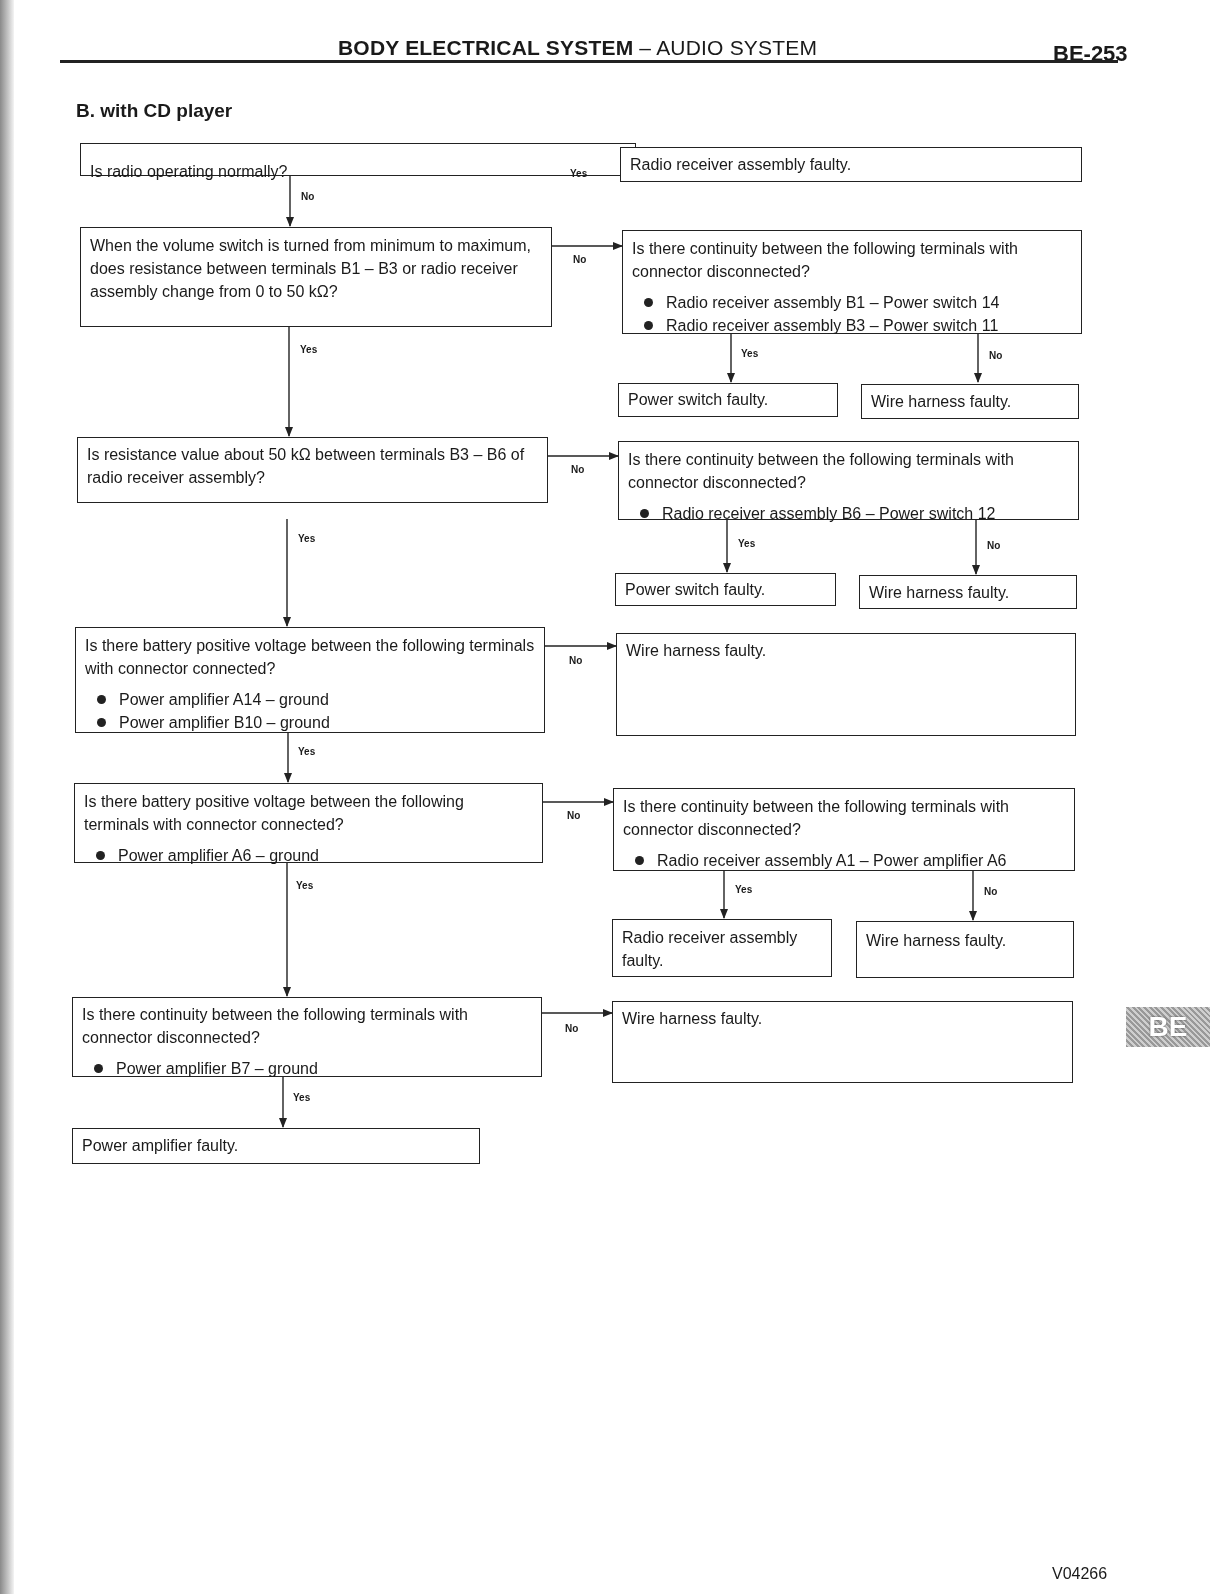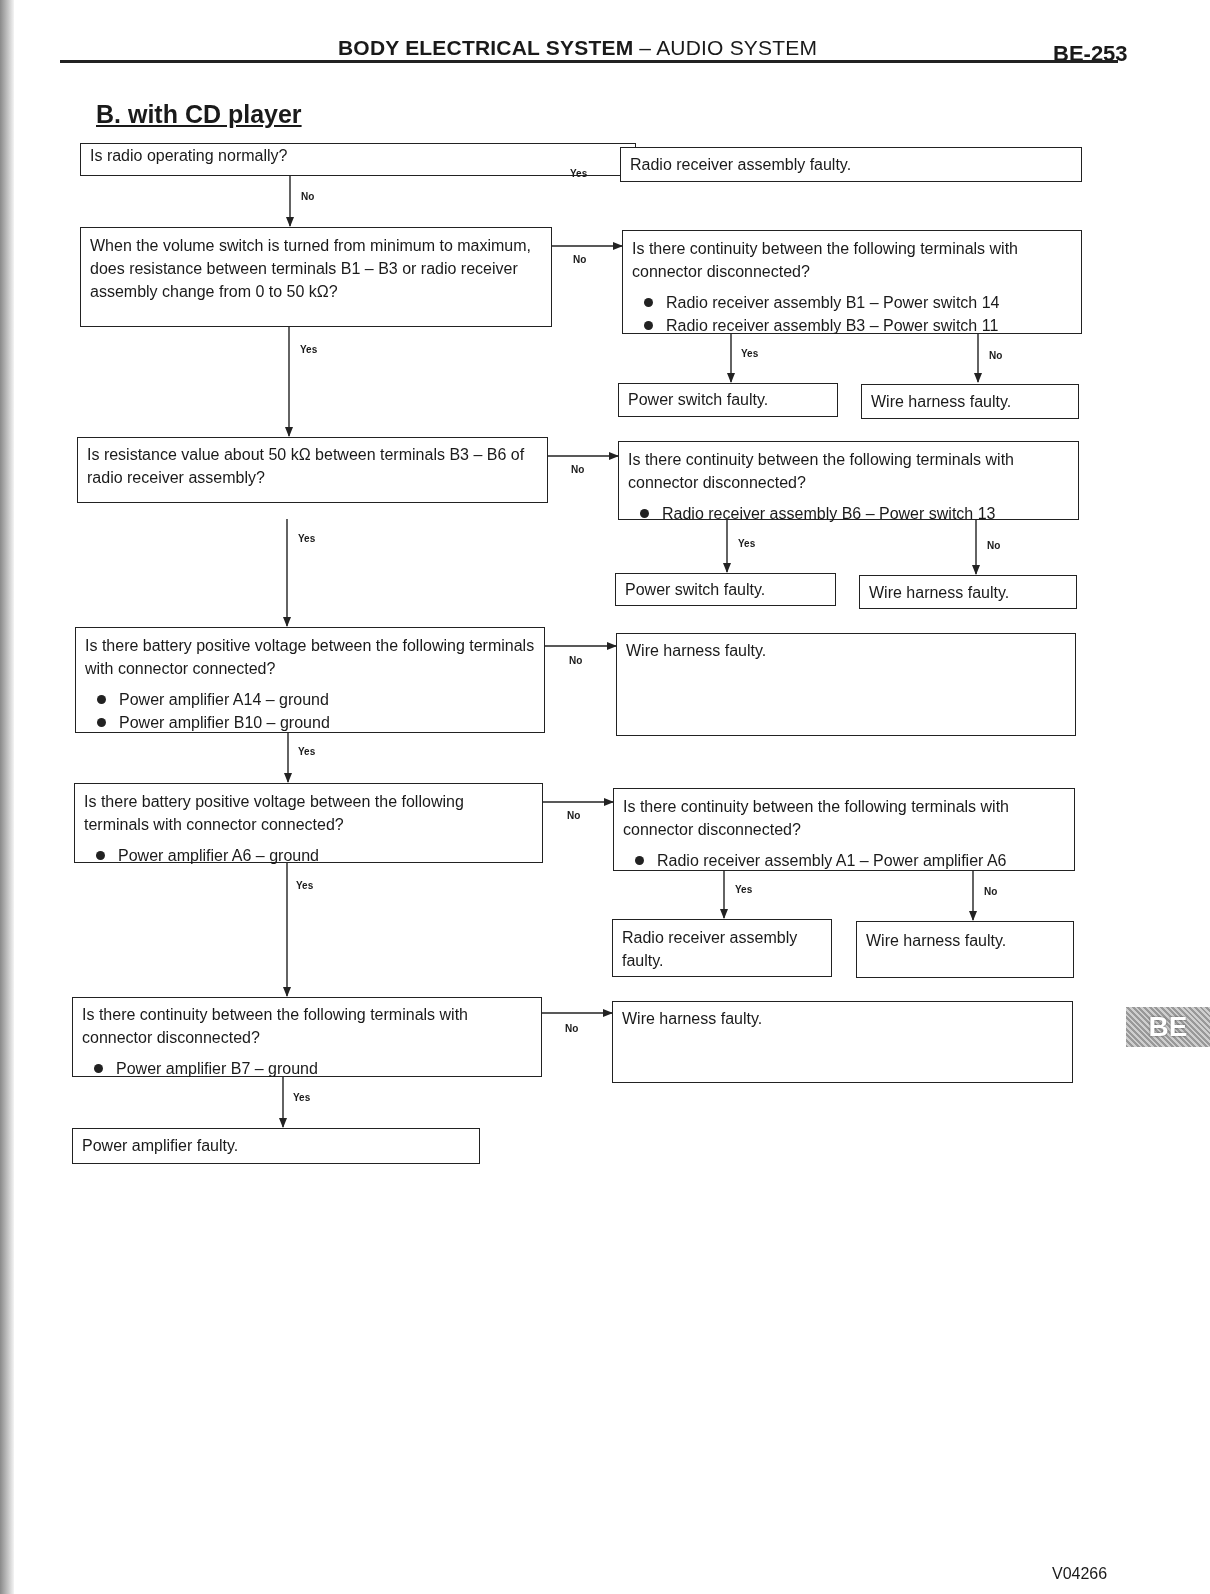--- a/index.html
+++ b/index.html
@@ -4,21 +4,21 @@
 <style>
   html,body{margin:0;padding:0;}
   body{width:1210px;height:1594px;position:relative;background:#ffffff;overflow:hidden;
        font-family:"Liberation Sans",sans-serif;color:#1a1a1a;}
   .margin-shadow{position:absolute;left:0;top:0;width:14px;height:1594px;
        background:linear-gradient(to right,#8a8a8a,#c8c8c8 60%,#f4f4f4);}
   .page-title{position:absolute;left:338px;top:36px;font-size:21px;font-weight:bold;letter-spacing:0.2px;}
   .page-title .sub{font-weight:normal;}
   .page-num{position:absolute;left:1053px;top:26px;font-size:22px;font-weight:bold;margin-top:15px;}
   .rule{position:absolute;left:60px;top:60px;width:1058px;height:3px;background:#222;}
-  .section-title{position:absolute;left:96px;top:100px;font-size:25px;font-weight:bold;text-decoration:underline;}
+  .section-title{position:absolute;left:76px;top:100px;font-size:19px;font-weight:bold;}
   .box{position:absolute;border:1.6px solid #222;box-sizing:border-box;background:#fff;
        font-size:16px;line-height:23px;padding:4px 9px;}
   .box ul{list-style:none;margin:8px;padding:0;}
   .box li{position:relative;padding-left:26px;}
   .box li .bullet{position:absolute;left:4px;top:7px;width:9px;height:9px;border-radius:50%;background:#222;}
   .lbl{position:absolute;font-size:10px;font-weight:bold;}
   svg.lines{position:absolute;left:0;top:0;}
   .tab-be{position:absolute;left:1126px;top:1007px;width:84px;height:40px;
        background:repeating-linear-gradient(45deg,#999 0 2px,#cfcfcf 2px 4px);
        color:#fff;font-size:28px;font-weight:bold;line-height:40px;text-align:center;
@@ -74,21 +74,21 @@
     <line x1="973" y1="870" x2="973" y2="920" marker-end="url(#ah)"></line>
 
     <line x1="287" y1="863" x2="287" y2="996" marker-end="url(#ah)"></line>
 
     <line x1="541" y1="1013" x2="612" y2="1013" marker-end="url(#ah)"></line>
 
     <line x1="283" y1="1077" x2="283" y2="1127" marker-end="url(#ah)"></line>
   </g>
 </svg>
 
-<div class="box" style="left:80px;top:143px;width:556px;height:33px;padding-top:0;">
+<div class="box" style="left:80px;top:143px;width:556px;height:33px;padding-top:16px;">
   <span>Is radio operating normally?</span>
 </div>
 <div class="lbl" style="left:570px;top:168px;">Yes</div>
 <div class="box" style="left:620px;top:147px;width:462px;height:35px;padding-top:5px;">
   <span>Radio receiver assembly faulty.</span>
 </div>
 <div class="lbl" style="left:301px;top:191px;">No</div>
 
 <div class="box" style="left:80px;top:227px;width:472px;height:100px;padding-top:6px;">
   <span>When the volume switch is turned from minimum to maximum, does resistance between terminals B1 – B3 or radio receiver assembly change from 0 to 50 kΩ?</span>
@@ -111,21 +111,21 @@
   <span>Wire harness faulty.</span>
 </div>
 
 <div class="box" style="left:77px;top:437px;width:471px;height:66px;padding-top:5px;">
   <span>Is resistance value about 50 kΩ between terminals B3 – B6 of radio receiver assembly?</span>
 </div>
 <div class="lbl" style="left:571px;top:464px;">No</div>
 <div class="box" style="left:618px;top:441px;width:461px;height:79px;padding-top:6px;">
   <div>Is there continuity between the following terminals with connector disconnected?</div>
   <ul>
-    <li><span class="bullet"></span><span>Radio receiver assembly B6 – Power switch 13</span></li>
+    <li><span class="bullet"></span><span>Radio receiver assembly B6 – Power switch 12</span></li>
   </ul>
 </div>
 <div class="lbl" style="left:298px;top:533px;">Yes</div>
 <div class="lbl" style="left:738px;top:538px;">Yes</div>
 <div class="lbl" style="left:987px;top:540px;">No</div>
 <div class="box" style="left:615px;top:573px;width:221px;height:33px;padding-top:4px;">
   <span>Power switch faulty.</span>
 </div>
 <div class="box" style="left:859px;top:575px;width:218px;height:34px;padding-top:5px;">
   <span>Wire harness faulty.</span>

